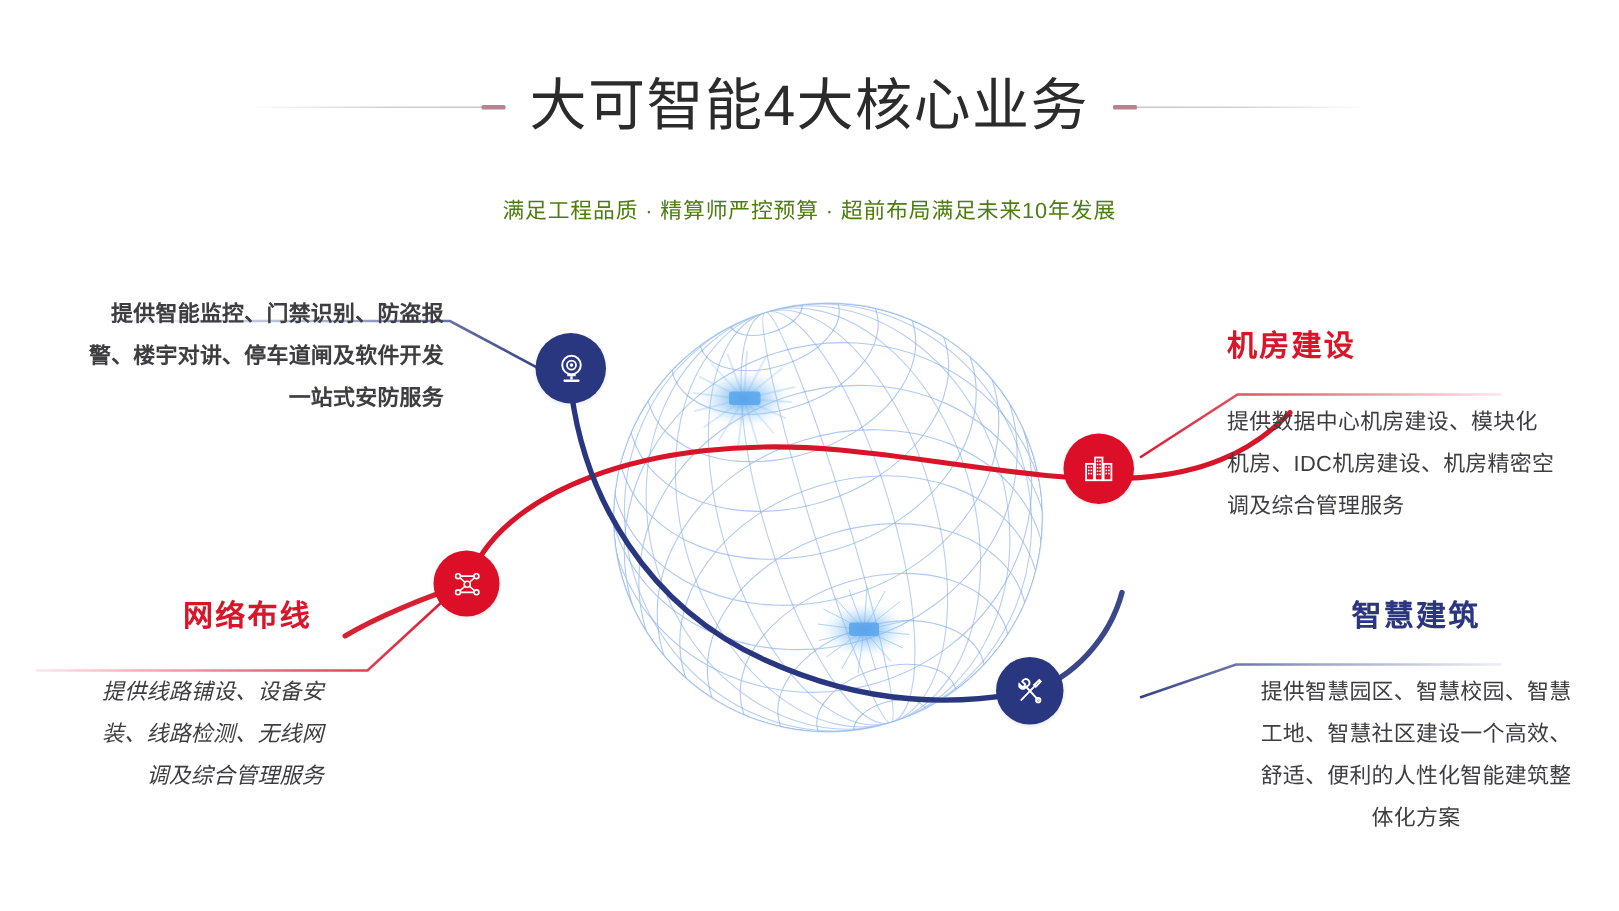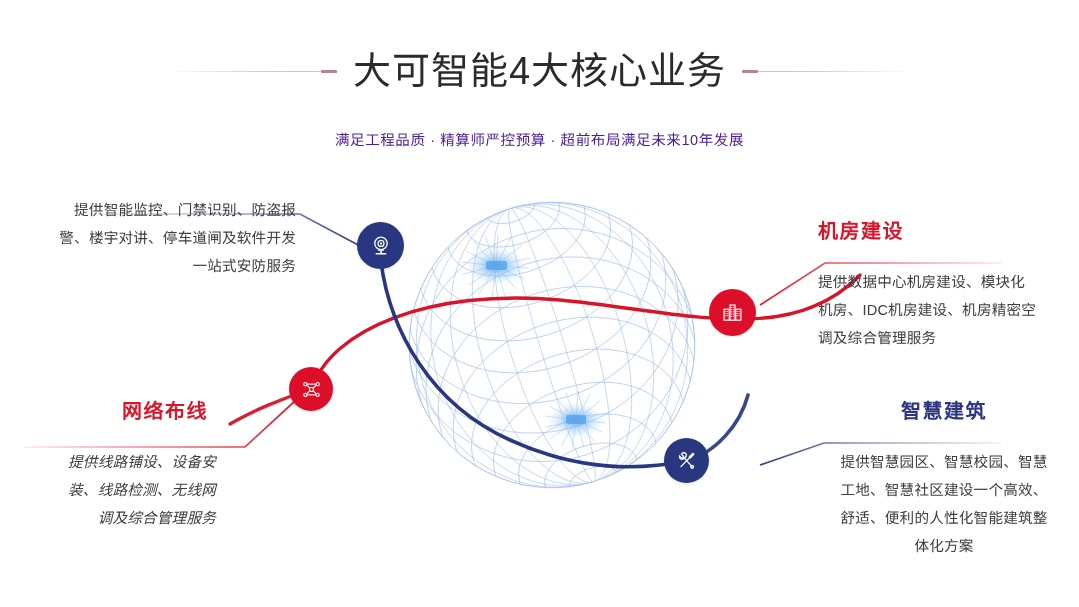--- a/index.html
+++ b/index.html
@@ -40,21 +40,21 @@
     position:absolute;top:-1px;width:16px;height:3px;background:#b8838f;border-radius:1px;
   }
   .title-rule.left .dash{right:0;}
   .title-rule.right .dash{left:0;}
   #page-title{
     font-size:38px;line-height:44px;color:#2b2b2b;
     letter-spacing:1px;font-weight:400;
     padding:0 16px;white-space:nowrap;
   }
   #page-subtitle{
-    margin-top:9px;font-size:14.5px;color:#4c1d95;letter-spacing:.6px;
+    margin-top:9px;font-size:14.5px;color:#4d7c0f;letter-spacing:.6px;
   }
 
   
   #art{
     position:absolute;left:0;top:0;width:1079px;height:607px;
     pointer-events:none;
   }
 
   
   .node{
@@ -78,21 +78,21 @@
   }
   .quad p{
     margin:0;font-size:14.6px;line-height:28px;color:#3d3d42;
     letter-spacing:.2px;
   }
   .q-navy h3{color:#2b3580;}
   .q-red  h3{color:#d9152a;}
 
   #quad-security{left:0px;top:172px;width:310px;text-align:right;}
   #quad-security h3{padding-right:12px;}
-  #quad-security p{margin-top:24px;padding-right:14px;}
+  #quad-security p{margin-top:24px;padding-right:14px;font-weight:bold;}
 
   #quad-cabling{left:0px;top:398px;width:250px;text-align:right;}
   #quad-cabling h3{padding-right:42px;}
   #quad-cabling p{margin-top:24px;padding-right:34px;text-align:right;font-style:italic;}
 
   #quad-datacenter{left:818px;top:218px;width:252px;text-align:left;}
   #quad-datacenter p{margin-top:24px;}
 
   #quad-building{left:818px;top:398px;width:252px;text-align:center;}
   #quad-building p{margin-top:24px;}

